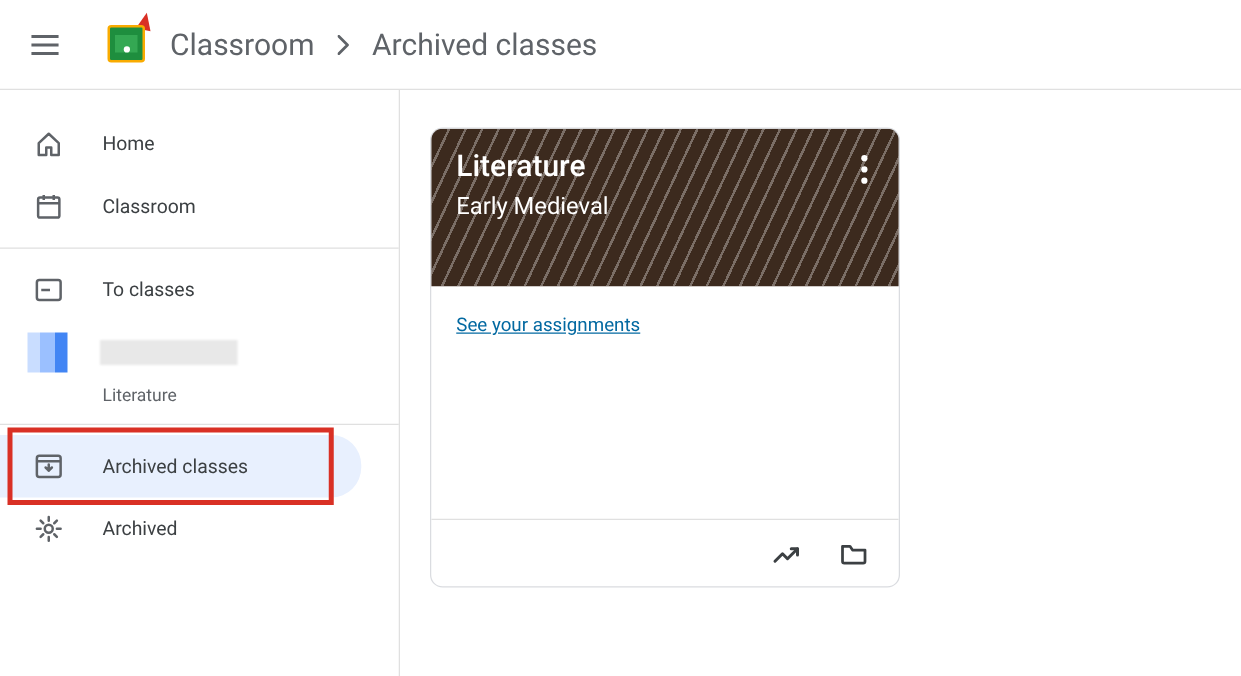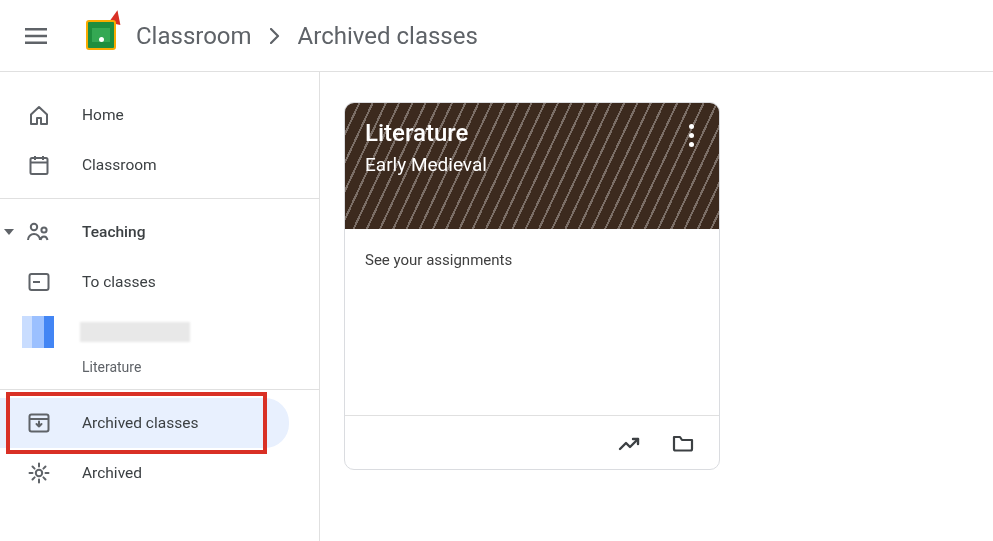--- a/index.html
+++ b/index.html
@@ -175,21 +175,21 @@
   }
   .card-kebab {
     position:absolute; top:14px; right:10px;
     width:36px;height:36px;
     display:flex;flex-direction:column;align-items:center;justify-content:center;
     gap:4px; cursor:pointer; z-index:2;
   }
   .card-kebab span{width:5px;height:5px;border-radius:50%;background:#fff;}
   .card-body {
     padding: 22px 20px; flex:1;
-    font-size:15px; color:#404040;
+    font-size:15px; color:#0369a1;text-decoration:underline;
   }
   .card-footer {
     height:54px;
     border-top:1px solid #e0e0e0;
     display:flex; align-items:center; justify-content:flex-end;
     gap: 24px; padding-right: 22px;
     color:#3c4043;
   }
   .card-footer .ficon{
     width:28px;height:28px;
@@ -246,31 +246,20 @@
               <rect x="3.5" y="5" width="17" height="16" rx="1.5" fill="none" stroke="#5f6368" stroke-width="2"></rect>
               <path d="M3.5 9.5h17" stroke="#5f6368" stroke-width="2"></path>
               <path d="M8 3v4M16 3v4" stroke="#5f6368" stroke-width="2"></path>
             </svg>
         </span>
         <span>Classroom</span>
       </div>
     </div>
     <div class="side-divider"></div>
     <div class="side-group">
-      <div class="side-item group-head">
-        <span class="exp-caret"></span>
-        <span class="icon">
-          <svg width="26" height="22" viewBox="0 0 26 22">
-              <circle cx="8" cy="6" r="3.2" fill="none" stroke="#5f6368" stroke-width="2"></circle>
-              <circle cx="18" cy="9" r="2.6" fill="none" stroke="#5f6368" stroke-width="2"></circle>
-              <path d="M2 19c0-3.3 2.7-6 6-6s6 2.7 6 6M14.5 19c.5-2.2 2-3.5 3.5-3.5s3 1.3 3.5 3.5" fill="none" stroke="#5f6368" stroke-width="2"></path>
-            </svg>
-        </span>
-        <span>Teaching</span>
-      </div>
       <div class="side-item">
         <span class="icon">
           <svg width="24" height="22" viewBox="0 0 24 22">
               <rect x="2.5" y="3" width="19" height="16" rx="2" fill="none" stroke="#5f6368" stroke-width="2"></rect>
               <path d="M6 11h7" stroke="#5f6368" stroke-width="2"></path>
             </svg>
         </span>
         <span>To classes</span>
       </div>
       <div class="side-item blurred-name">

